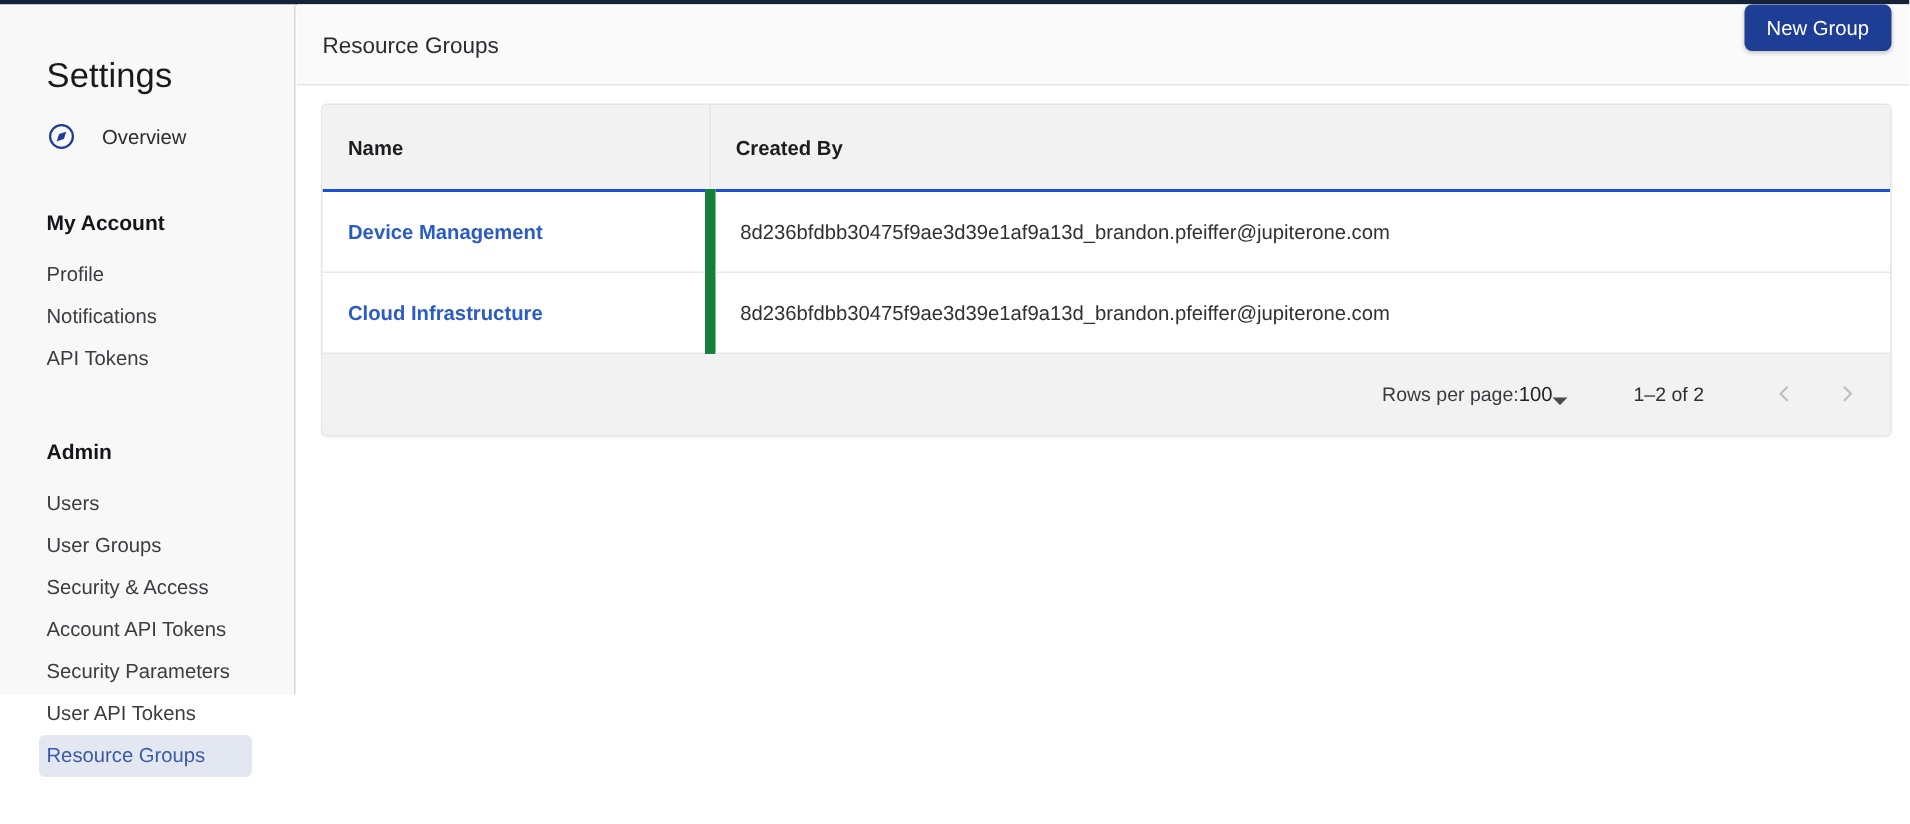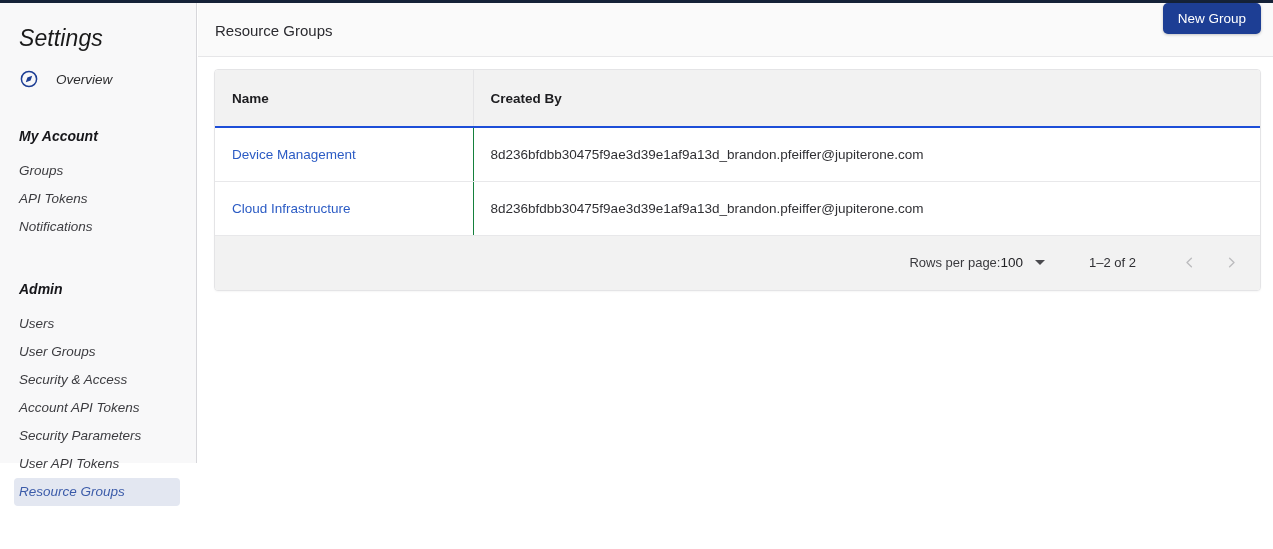--- a/index.html
+++ b/index.html
@@ -17,22 +17,21 @@
     width: 1273px; height: 3px;
     background: #152238;
   }
 
   
   .sidebar {
     position: absolute; top: 3px; left: 0;
     width: 197px; height: 460px;
     background: #f8f8f9;
     border-right: 1px solid #d7d7db;
-    padding: 4px;
-    font-style: italic;
+    padding: 16px;
   }
   .settings-title {
     font-size: 23px;
     color: #1a1a1a;
     font-weight: 400;
     padding: 18px 0 0 15px;
     letter-spacing: 0.1px;
   }
   .overview-row {
     display: flex; align-items: center;
@@ -121,41 +120,42 @@
   th.col-name { width: 258px; border-right: 1px solid #e4e4e6; }
   tbody td {
     height: 54px;
     font-size: 13.5px;
     color: #303034;
     padding: 0 0 0 17px;
     border-bottom: 1px solid #e8e8ea;
     background: #ffffff;
   }
   td.col-name {
-    border-right: 1px solid #15803d;
+    border-right: 7px solid #15803d;
+    font-weight: bold;
   }
   td.col-name a {
     color: #2b5bc4;
     text-decoration: none;
     font-size: 13.5px;
   }
   .table-footer {
     display: flex;
     align-items: center;
     justify-content: flex-end;
     height: 54px;
     background: #f2f2f2;
     padding-right: 14px;
     gap: 0;
   }
   .rows-label {
     font-size: 13px; color: #3a3a3e;
   }
   .rows-select {
-    display: flex; align-items: center; gap: 12px;
+    display: flex; align-items: flex-end; gap: 0;
     font-size: 13.5px; color: #232326;
     cursor: pointer;
     margin-right: 44px;
   }
   .caret {
     width: 0; height: 0;
     border-left: 5px solid transparent;
     border-right: 5px solid transparent;
     border-top: 5px solid #4a4a4e;
   }
@@ -187,23 +187,23 @@
       <span class="compass-icon">
         <svg width="18" height="18" viewBox="0 0 18 18">
           <circle cx="9" cy="9" r="7.6" fill="none" stroke="#1d3e94" stroke-width="1.5"></circle>
           <path d="M12.2 5.8 L7.4 7.4 L5.8 12.2 L10.6 10.6 Z" fill="#1d3e94"></path>
         </svg>
       </span>
       <span class="overview-label">Overview</span>
     </div>
 
     <div class="section-title">My Account</div>
-    <a class="nav-item">Groups</a>
+    <a class="nav-item">Profile</a>
+    <a class="nav-item">Notifications</a>
     <a class="nav-item">API Tokens</a>
-    <a class="nav-item">Notifications</a>
 
     <div class="section-title">Admin</div>
     <a class="nav-item">Users</a>
     <a class="nav-item">User Groups</a>
     <a class="nav-item">Security &amp; Access</a>
     <a class="nav-item">Account API Tokens</a>
     <a class="nav-item">Security Parameters</a>
     <a class="nav-item">User API Tokens</a>
     <a class="nav-item selected">Resource Groups</a>
   </nav>

